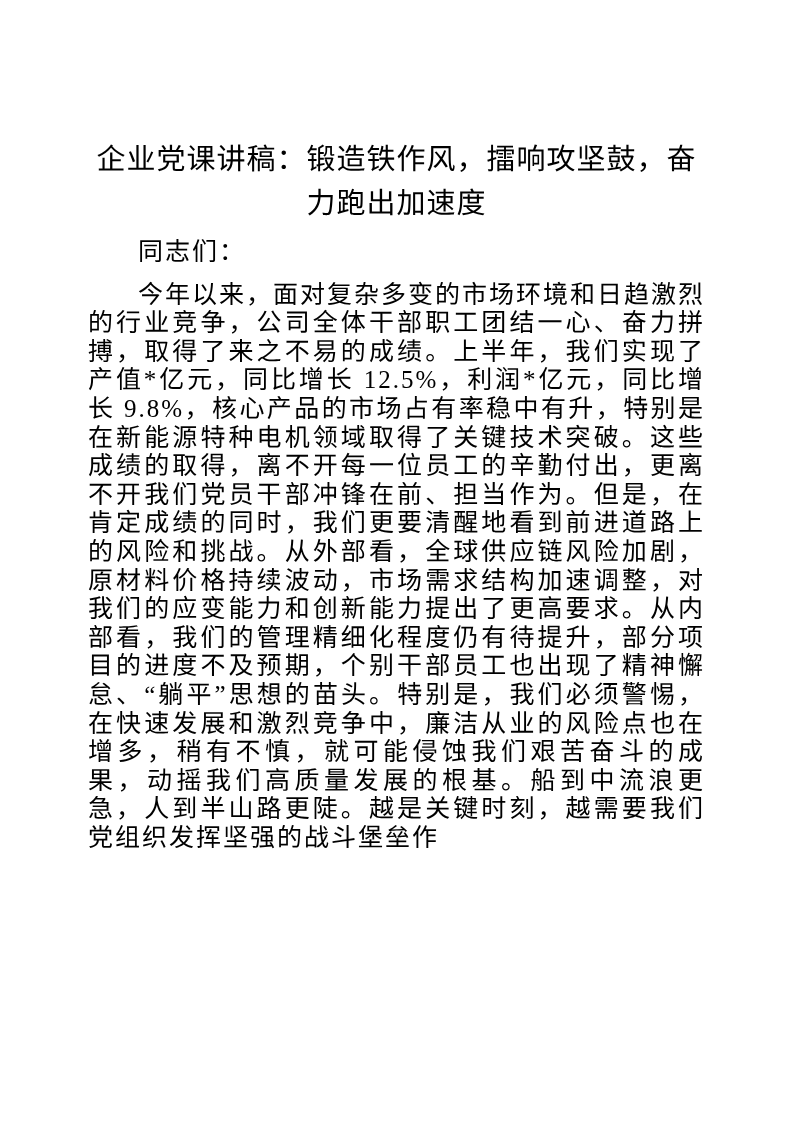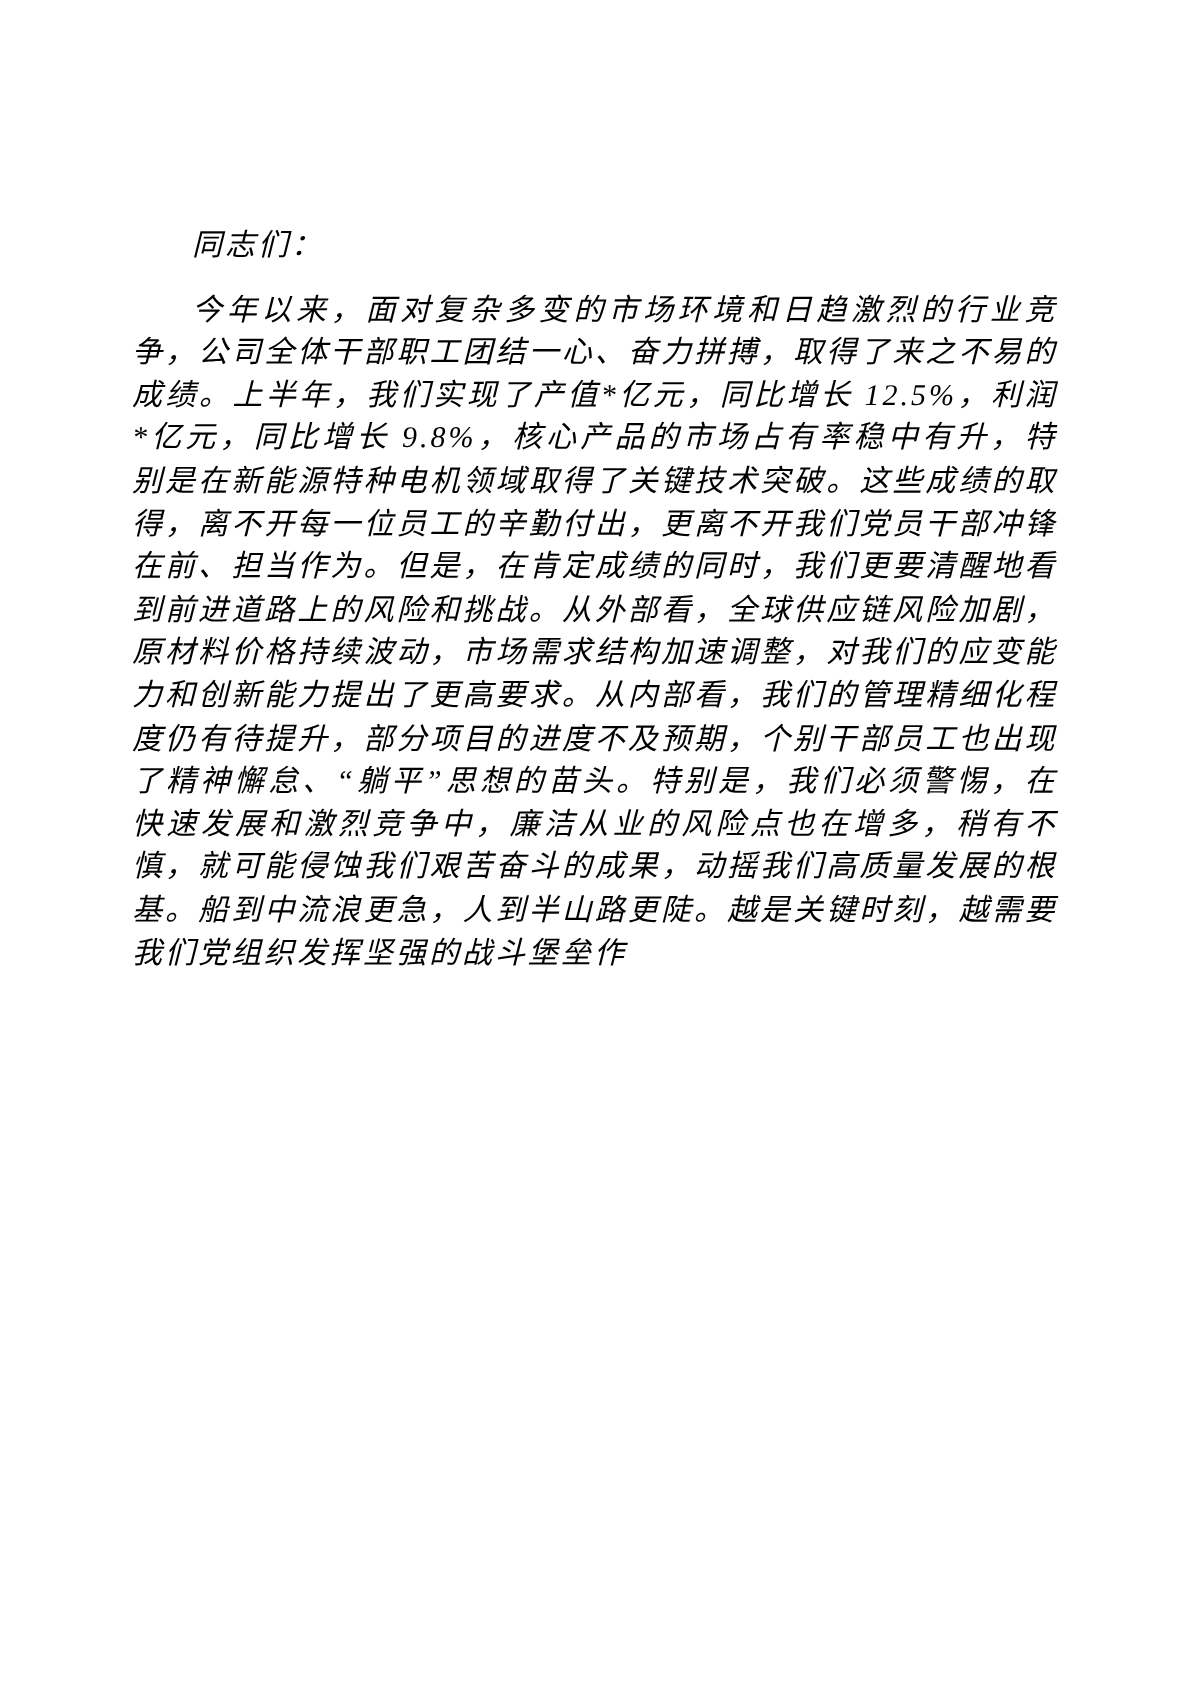--- a/index.html
+++ b/index.html
@@ -23,39 +23,39 @@
     margin: 0;
     font-size: 29px;
     font-weight: normal;
     line-height: 44px;
     text-align: center;
     letter-spacing: 1px;
     color: #000000;
   }
   .body-text {
     margin: 0;
-    font-size: 20px;
+    font-size: 25px;
     line-height: 28.6px;
     letter-spacing: 2px;
     text-align: justify;
     text-justify: inter-character;
     text-indent: 2em;
     color: #000000;
     word-break: break-all;
-    font-style: italic;
   }
   .salutation {
     margin-top: 13px;
   }
   .para {
     margin-top: 14px;
   }
 </style>
 </head>
 <body>
 
 <div class="page">
+  <h1 class="doc-title">企业党课讲稿：锻造铁作风，擂响攻坚鼓，奋力跑出加速度</h1>
 
   <p class="body-text salutation">同志们：</p>
 
 
   <p class="body-text para">今年以来，面对复杂多变的市场环境和日趋激烈的行业竞争，公司全体干部职工团结一心、奋力拼搏，取得了来之不易的成绩。上半年，我们实现了产值*亿元，同比增长 12.5%，利润*亿元，同比增长 9.8%，核心产品的市场占有率稳中有升，特别是在新能源特种电机领域取得了关键技术突破。这些成绩的取得，离不开每一位员工的辛勤付出，更离不开我们党员干部冲锋在前、担当作为。但是，在肯定成绩的同时，我们更要清醒地看到前进道路上的风险和挑战。从外部看，全球供应链风险加剧，原材料价格持续波动，市场需求结构加速调整，对我们的应变能力和创新能力提出了更高要求。从内部看，我们的管理精细化程度仍有待提升，部分项目的进度不及预期，个别干部员工也出现了精神懈怠、“躺平”思想的苗头。特别是，我们必须警惕，在快速发展和激烈竞争中，廉洁从业的风险点也在增多，稍有不慎，就可能侵蚀我们艰苦奋斗的成果，动摇我们高质量发展的根基。船到中流浪更急，人到半山路更陡。越是关键时刻，越需要我们党组织发挥坚强的战斗堡垒作</p>
 </div>
 
 </body></html>

